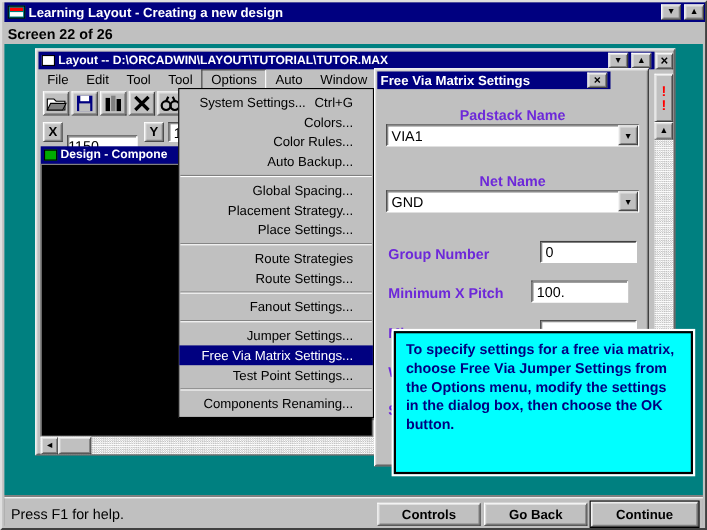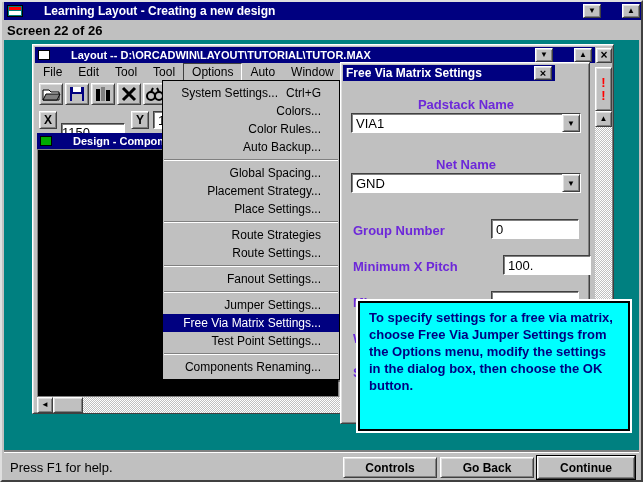--- a/index.html
+++ b/index.html
@@ -4,21 +4,21 @@
 <style>
   * { box-sizing: border-box; margin: 0; padding: 0; }
   html,body { width:643px; height:482px; background:#008080; font-family:"Liberation Sans",sans-serif; }
   .app { position:relative; width:643px; height:482px; background:#c0c0c0;
          border:2px solid; border-color:#dfdfdf #404040 #404040 #dfdfdf; overflow:hidden; }
   .abs { position:absolute; }
   .bevel { background:#c0c0c0; border:1px solid; border-color:#fff #404040 #404040 #fff;
            box-shadow: inset 1px 1px 0 #dfdfdf, inset -1px -1px 0 #808080; }
   .sunken { background:#fff; border:1px solid; border-color:#404040 #fff #fff #404040;
             box-shadow: inset 1px 1px 0 #808080; }
-  .titlebar { background:#000080; color:#fff; display:flex; align-items:center; gap:21px; padding:0 3px; }
+  .titlebar { background:#000080; color:#fff; display:flex; align-items:center; gap:3px; padding:0 3px; }
   .titlebar .ttext { font-size:12px; font-weight:bold; flex:1; white-space:nowrap; overflow:hidden; }
   .tbtn { width:18px; height:14px; font-size:8px; line-height:12px; text-align:center; color:#000; flex:0 0 auto; }
   .menu-item { height:18px; line-height:18px; font-size:12px; padding:0 18px 0 9px;
                display:flex; justify-content:flex-end; color:#000; white-space:nowrap; }
   .menu-item.hl { background:#000080; color:#fff; }
   .menu-sep { height:0; border-top:1px solid #808080; border-bottom:1px solid #fff; margin:3px 1px; }
   .field-label { font-size:13px; font-weight:bold; color:#6d28d9; white-space:nowrap; }
   .btn { font-size:12px; font-weight:bold; color:#000; text-align:center; }
   .warn { color:#f00; font-weight:bold; font-size:13px; line-height:13px; text-align:center; }
   .scroll-glyph { font-size:8px; text-align:center; line-height:14px; color:#000; }
@@ -192,21 +192,21 @@
     <div class="abs field-label" style="left:0; top:94px; width:250px; text-align:center;">Net Name</div>
     <div class="abs sunken" style="left:10px; top:110px; width:230px; height:20px;">
       <span class="combo-val" style="display:block;">GND</span>
       <span class="abs bevel scroll-glyph" style="right:0; top:0; width:18px; height:18px; line-height:17px;">▼</span>
     </div>
 
     <div class="abs field-label" style="left:12px; top:160px;">Group Number</div>
     <div class="abs sunken" style="left:150px; top:156px; width:88px; height:20px; font-size:13px; padding:2px 4px;">0</div>
 
     <div class="abs field-label" style="left:12px; top:196px;">Minimum X Pitch</div>
-    <div class="abs sunken" style="left:162px; top:192px; width:88px; height:20px; font-size:13px; padding:2px 4px;">100.</div>
+    <div class="abs sunken" style="left:142px; top:192px; width:88px; height:20px; font-size:13px; padding:2px 4px;">100.</div>
 
     <div class="abs field-label" style="left:12px; top:232px;">Mi</div>
     <div class="abs sunken" style="left:150px; top:228px; width:88px; height:20px;"></div>
     <div class="abs field-label" style="left:12px; top:268px;">W</div>
     <div class="abs field-label" style="left:12px; top:302px;">S</div>
   </div>
 
   <div class="abs" style="left:356px; top:299px; width:272px; height:130px; background:#00ffff; border:2px solid #000; box-shadow:0 0 0 2px #fff; color:#000080; font-weight:bold; font-size:13px; line-height:1.3; padding:7px 9px;">To specify settings for a free via matrix, choose Free Via Jumper Settings from the Options menu, modify the settings in the dialog box, then choose the OK button.</div>
 
   <div class="abs" style="left:2px; top:450px; width:635px; height:28px; background:#c0c0c0; border-top:1px solid #fff; box-shadow:0 -2px 0 #808080;">

